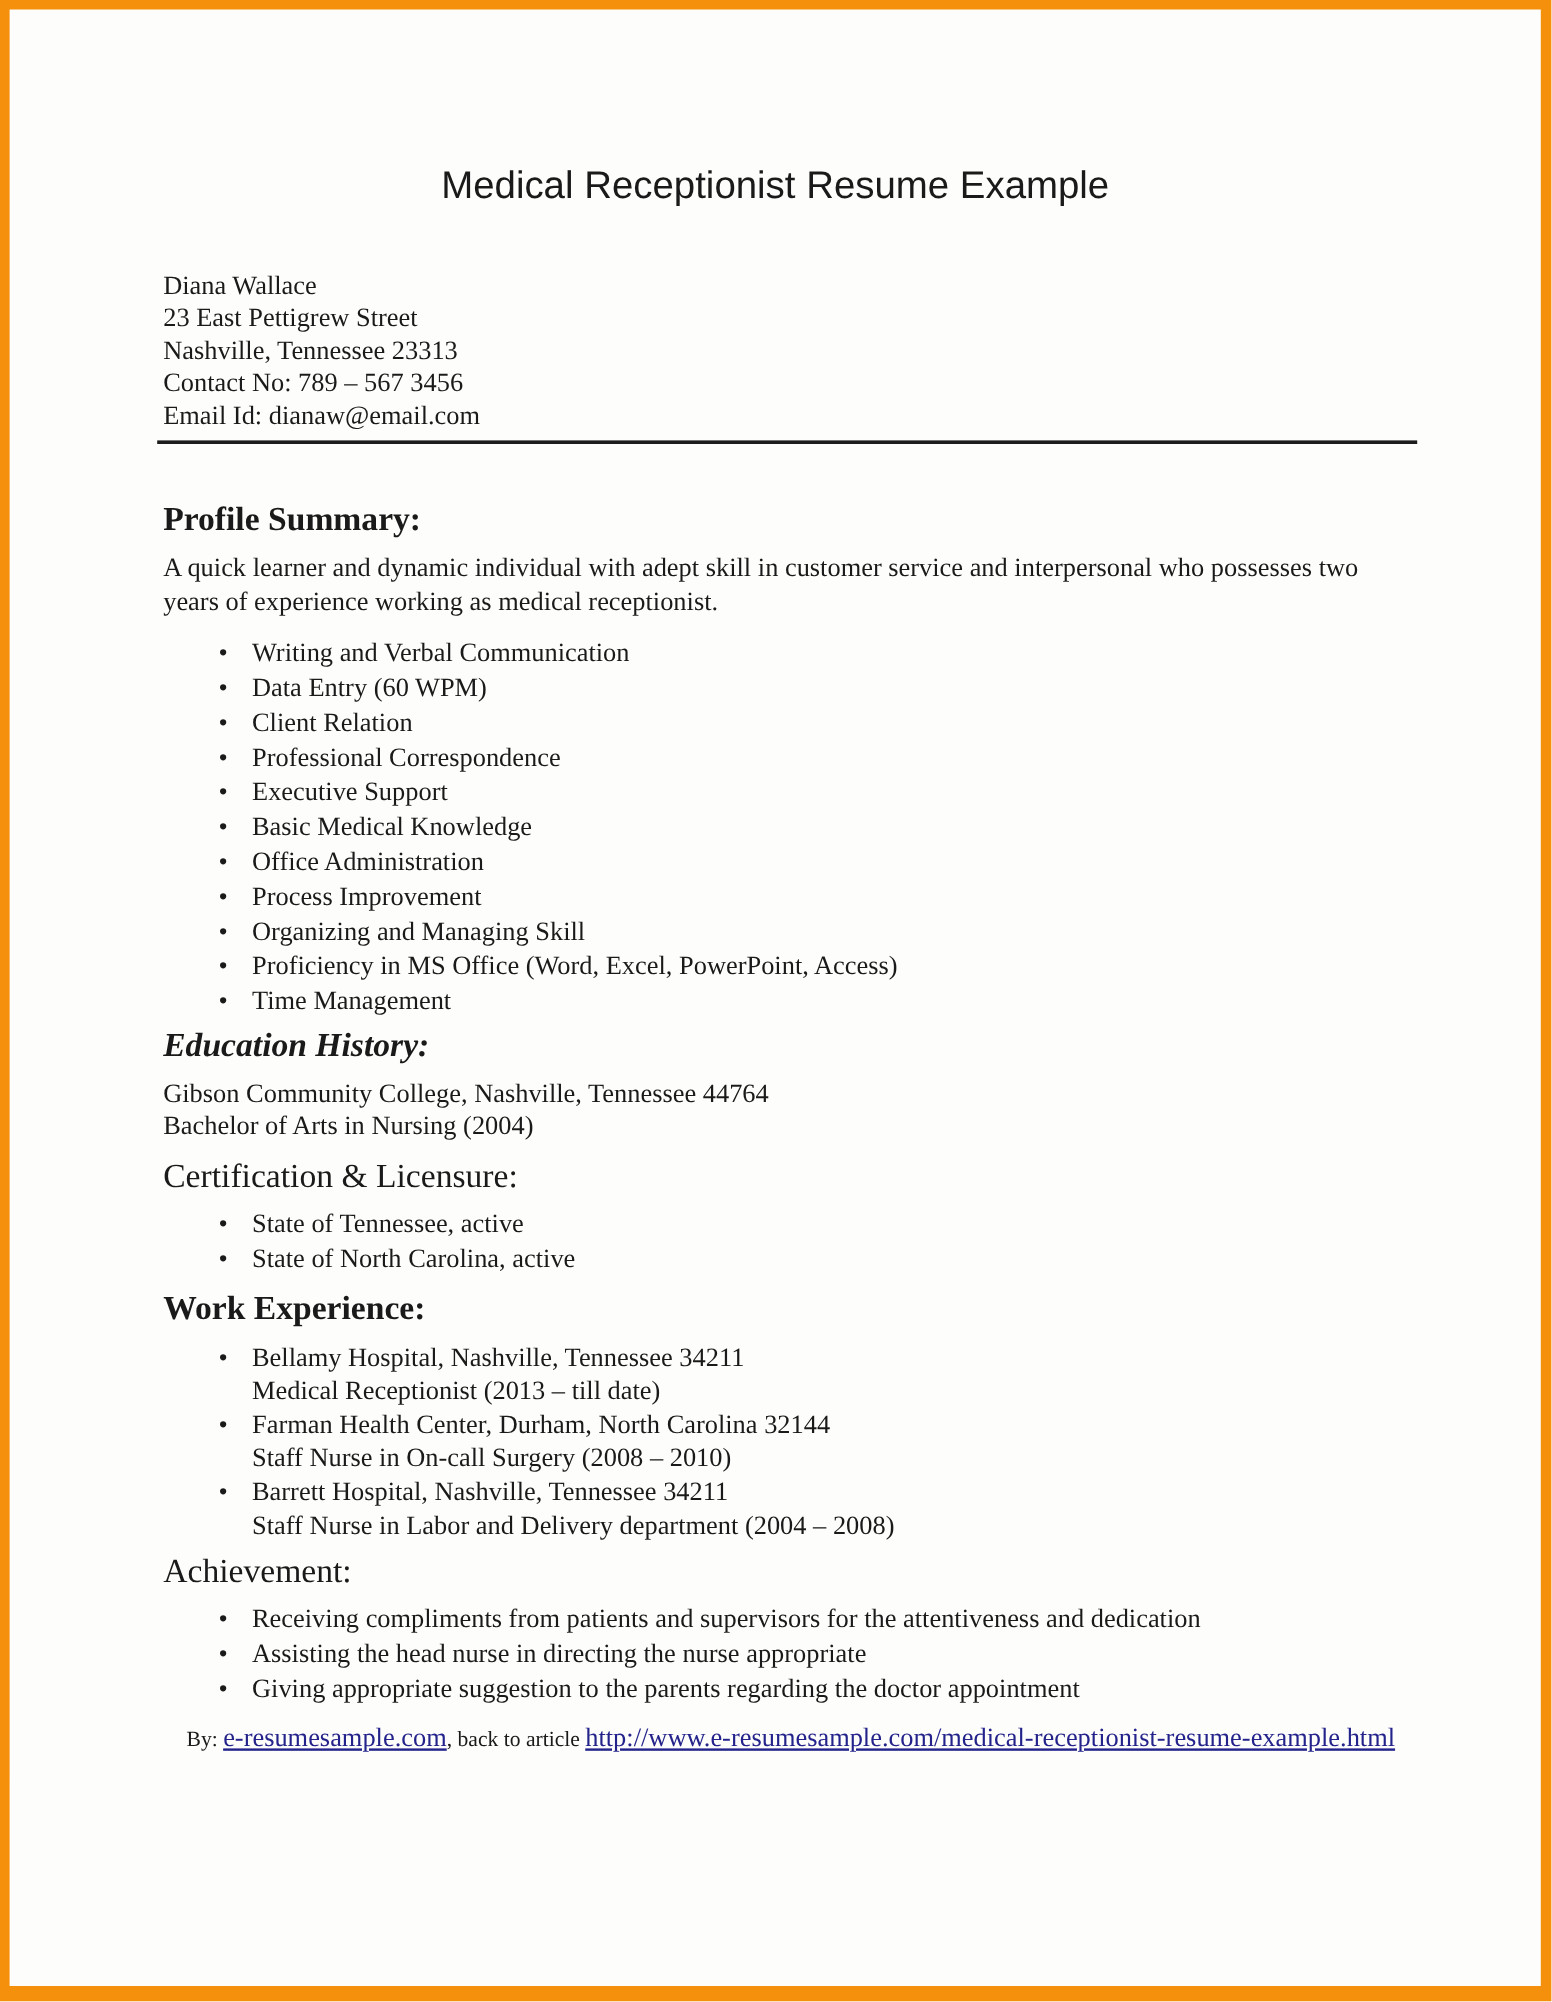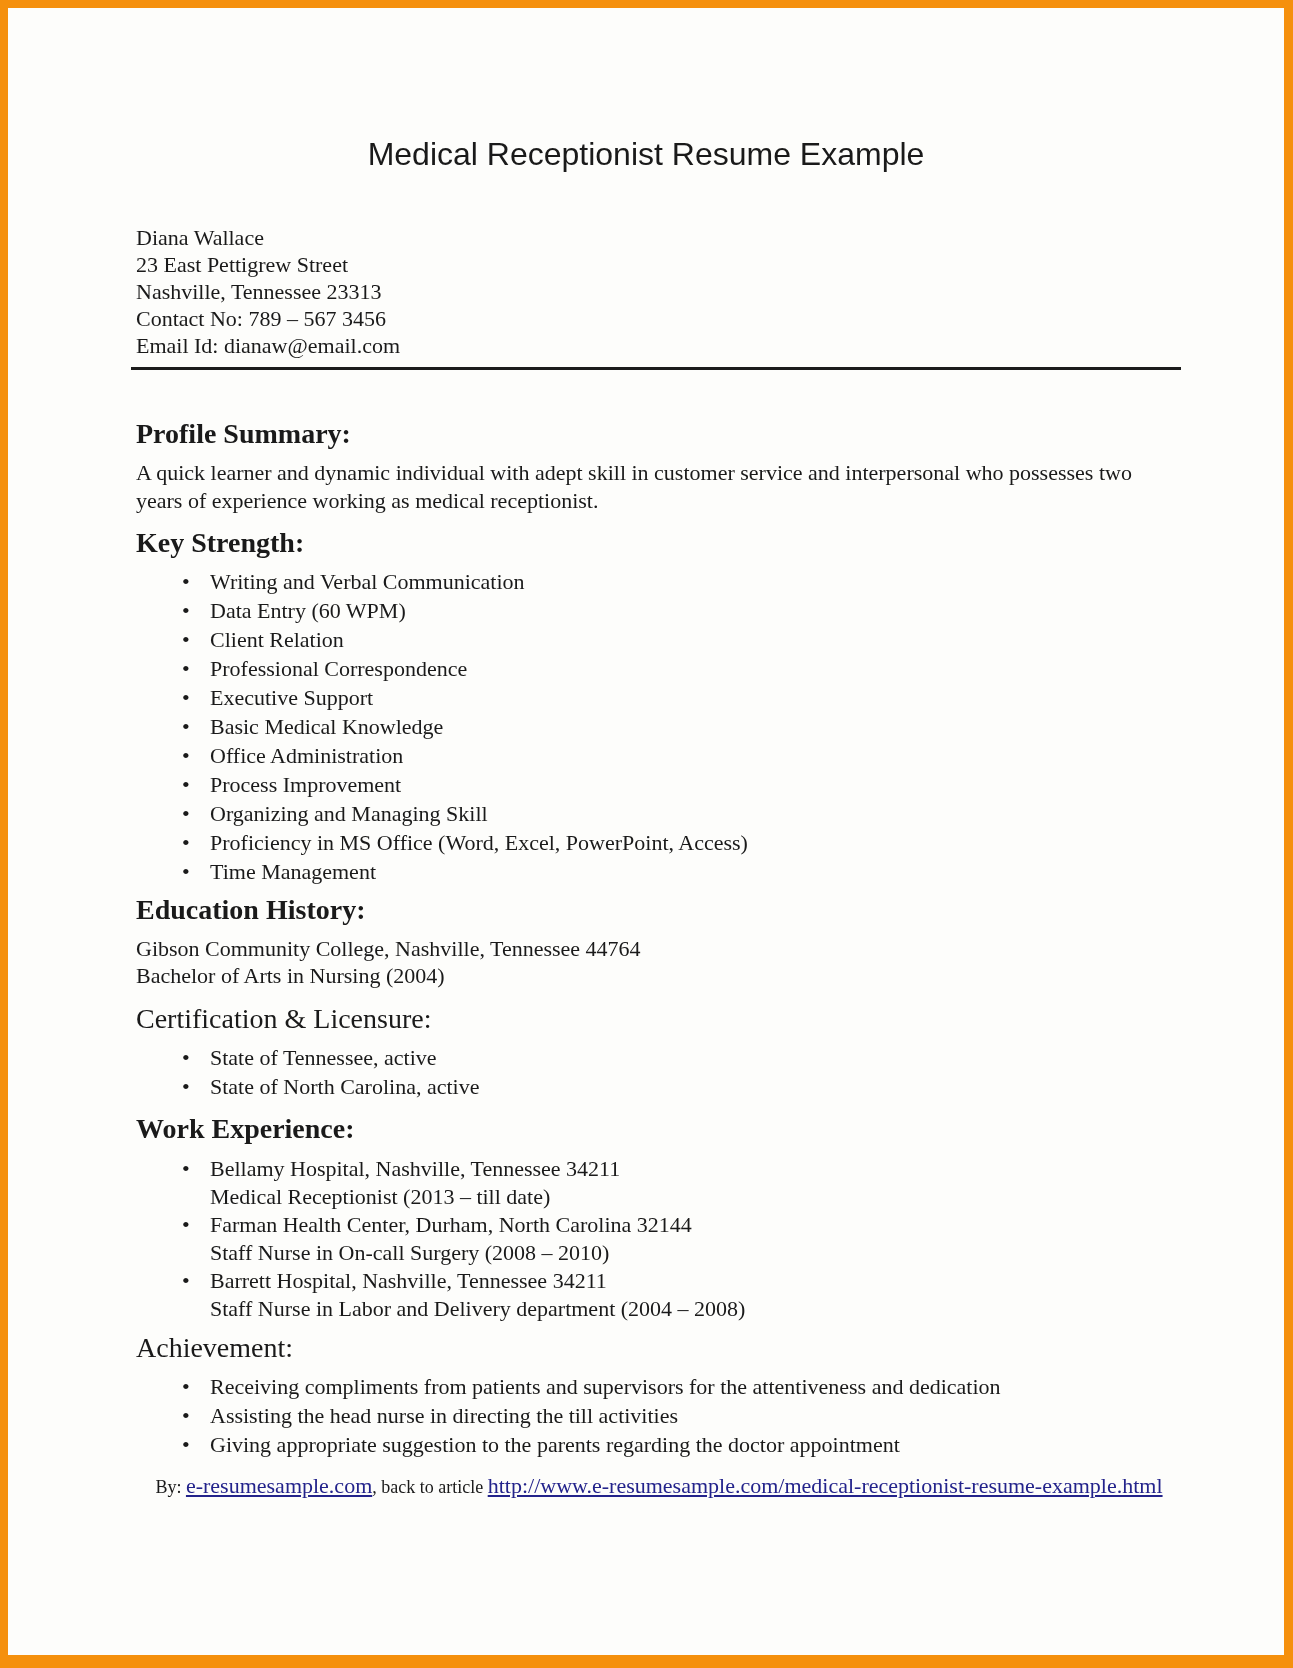--- a/index.html
+++ b/index.html
@@ -53,21 +53,21 @@
   }
   .heading{
     margin:0;
     font-size:28px;
     line-height:28px;
     font-weight:normal;
   }
   .bold{font-weight:bold;}
   .h-profile{margin-top:50px;}
   .h-key{margin-top:10px;}
-  .h-edu{margin-top:10px;}
+  .h-edu{margin-top:10px;font-style:italic;}
   .h-cert{margin-top:16px;}
   .h-work{margin-top:14px;}
   .h-ach{margin-top:11px;}
   .para{
     margin:11px 0 14px 0;
     font-size:22px;
     line-height:28px;
   }
   .edu-block{
     margin-top:11px;
@@ -120,21 +120,20 @@
       <div>Nashville, Tennessee 23313</div>
       <div>Contact No: 789 – 567 3456</div>
       <div>Email Id: dianaw@email.com</div>
     </div>
 
     <div class="rule"></div>
 
     <h2 class="heading bold h-profile">Profile Summary:</h2>
     <p class="para">A quick learner and dynamic individual with adept skill in customer service and interpersonal who possesses two years of experience working as medical receptionist.</p>
 
-    <h2 class="heading bold h-key">Key Strength:</h2>
     <ul class="bullets">
 
         <li><span>Writing and Verbal Communication</span></li>
 
         <li><span>Data Entry (60 WPM)</span></li>
 
         <li><span>Client Relation</span></li>
 
         <li><span>Professional Correspondence</span></li>
 
@@ -184,21 +183,21 @@
           <div>Barrett Hospital, Nashville, Tennessee 34211</div>
           <div>Staff Nurse in Labor and Delivery department (2004 – 2008)</div>
         </li>
       </ul>
 
     <h2 class="heading h-ach">Achievement:</h2>
     <ul class="bullets">
 
         <li><span>Receiving compliments from patients and supervisors for the attentiveness and dedication</span></li>
 
-        <li><span>Assisting the head nurse in directing the till activities</span></li>
+        <li><span>Assisting the head nurse in directing the nurse appropriate</span></li>
 
         <li><span>Giving appropriate suggestion to the parents regarding the doctor appointment</span></li>
       </ul>
 
     <p class="footer"><span>By: </span><a>e-resumesample.com</a><span>, back to article </span><a>http://www.e-resumesample.com/medical-receptionist-resume-example.html</a></p>
 
   </div>
 </div>
 
 </body></html>

